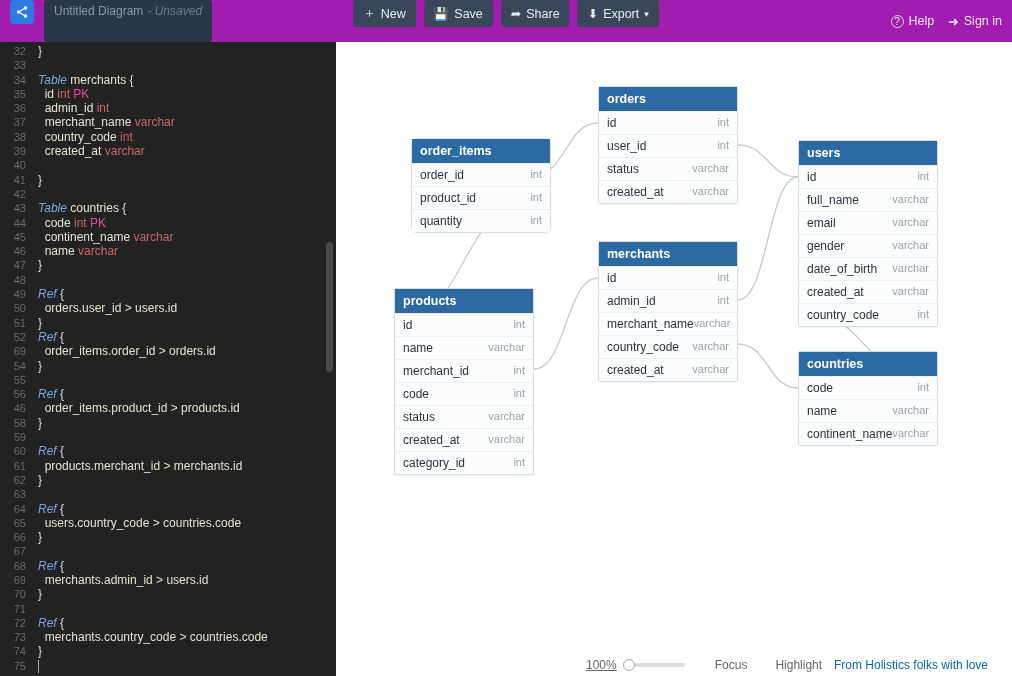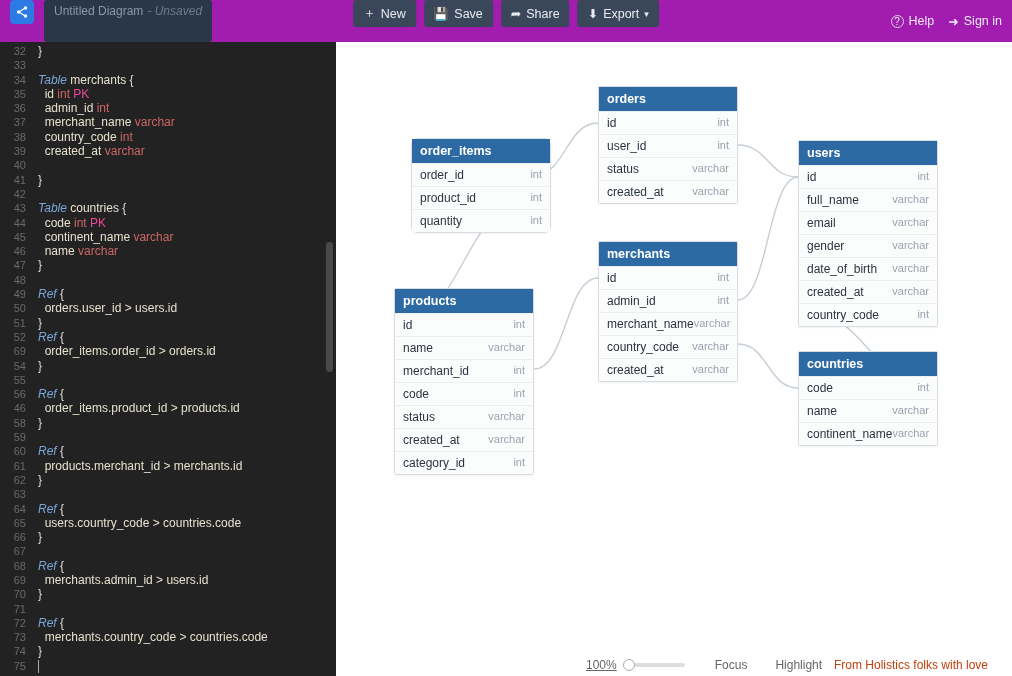--- a/index.html
+++ b/index.html
@@ -45,21 +45,21 @@
 
 svg.links { position:absolute; left:0; top:0; width:100%; height:100%; pointer-events:none;}
 svg.links path { stroke:#c7ced8; stroke-width:1.4; fill:none; }
 
 
 .canvas-footer{ position:absolute; bottom:10px; left:0; right:0; display:flex; align-items:center; font-size:12px; color:#666;}
 .canvas-footer .zoomwrap{ margin-left:250px; display:flex; align-items:center; gap:8px;text-decoration:underline;}
 .slider{ width:60px; height:4px; background:#ddd; border-radius:2px; position:relative;}
 .slider .knob{ width:12px;height:12px;border-radius:50%;background:#fff;border:1px solid #aaa;position:absolute;left:-2px;top:-4px;}
 .canvas-footer .modes{ margin-left:30px; display:flex; gap:28px;}
-.canvas-footer .credit{ margin-left:auto; margin-right:24px; color:#c2410c;}
+.canvas-footer .credit{ margin-left:auto; margin-right:24px; color:#0369a1;}
 </style>
 </head>
 <body>
 
 <div class="toolbar">
   <div class="logo">
     <svg viewBox="0 0 24 24">
         <circle cx="6" cy="12" r="3"></circle>
         <circle cx="18" cy="5" r="3"></circle>
         <circle cx="18" cy="19" r="3"></circle>

